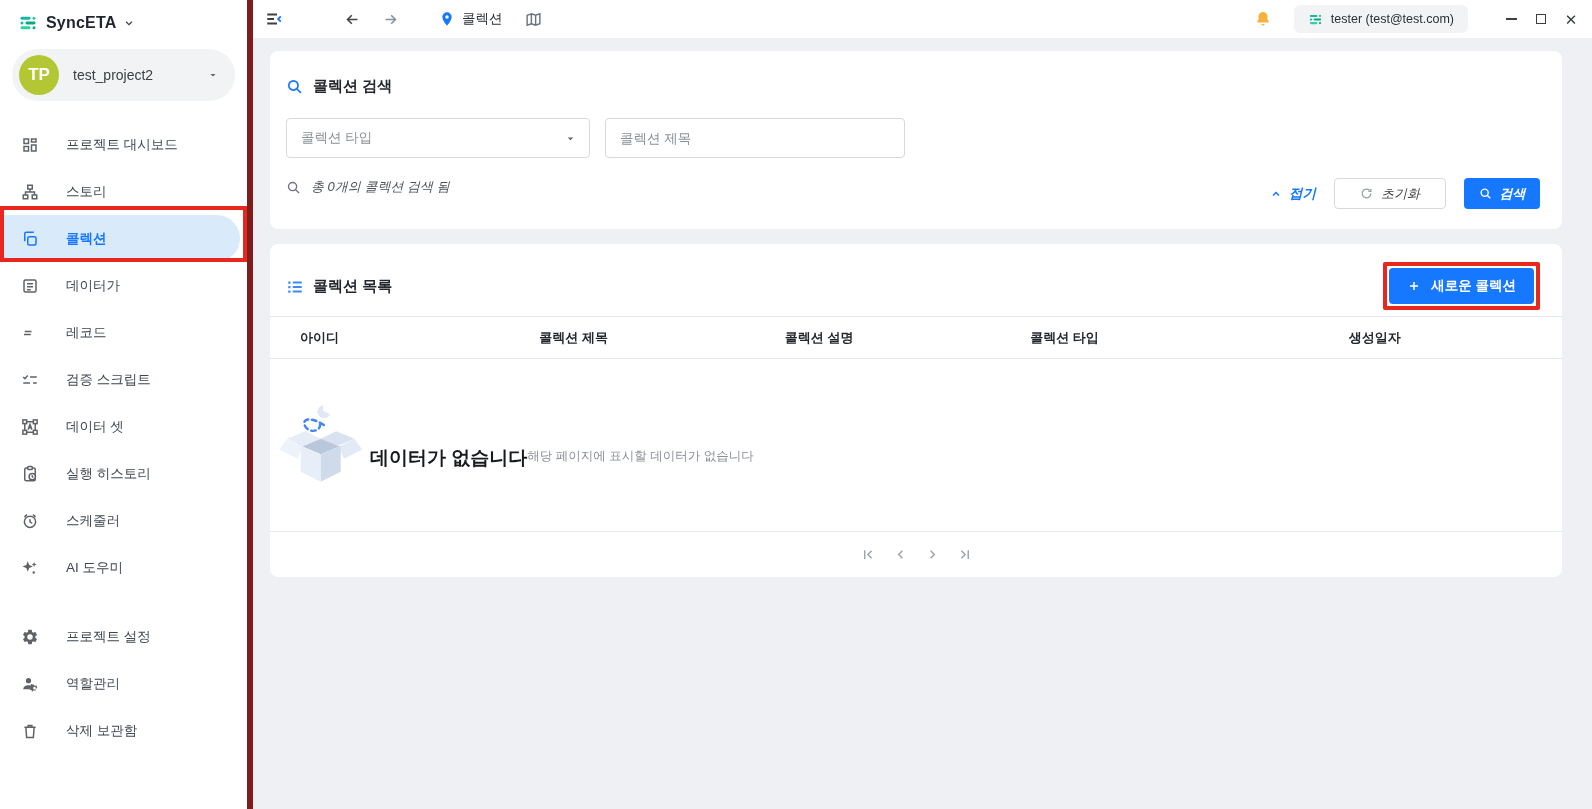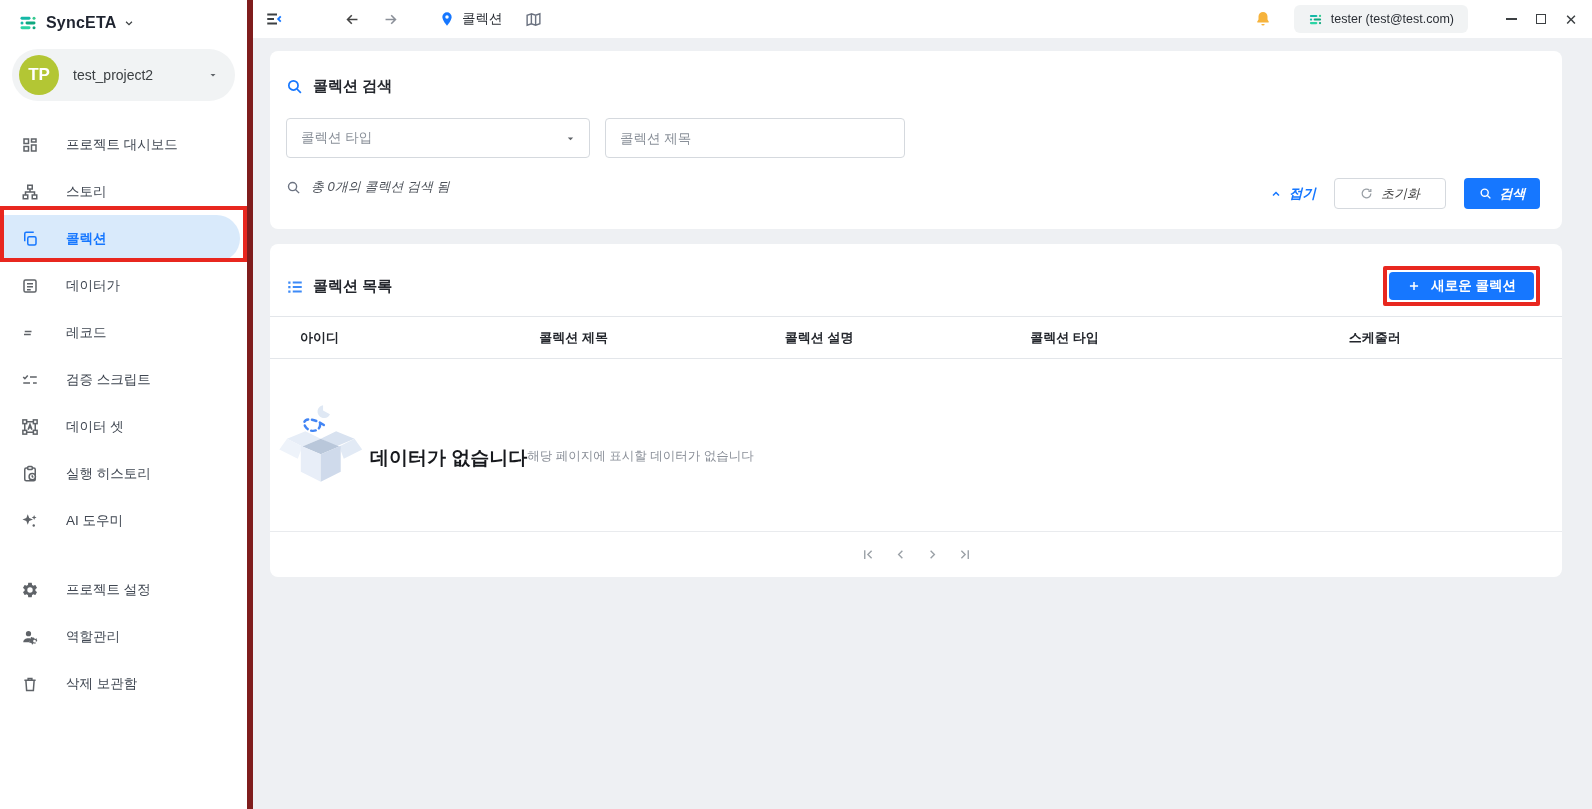--- a/index.html
+++ b/index.html
@@ -67,21 +67,21 @@
   .btn { display:flex; align-items:center; justify-content:center; gap:8px; height:31px; border-radius:4px; font-size:13px; cursor:pointer; border:1px solid transparent; }
   .btn-reset { width:112px; border-color:#d5d9de; color:#404040; background:#fff; }
   .btn-reset .bic { width:13px; height:13px; }
   .btn-primary { width:76px; background:#1677ff; color:#fff; font-weight:bold; }
   .btn-primary .bic { width:13px; height:13px; }
 
   .list-panel { position:relative; padding-top:18px; }
   .list-head { display:flex; align-items:center; padding:0 22px 0 16px; height:48px; }
   .list-head .panel-title .pt-icon { color:#3d8af7; }
   .new-btn-wrap { margin-left:auto; border:4px solid #e8271f; padding:2px; border-radius:2px; }
-  .btn-new { height:28px; padding:0 18px; background:#1677ff; color:#fff; font-size:13.5px; font-weight:bold; border-radius:4px; display:flex; align-items:center; gap:10px; cursor:pointer; }
+  .btn-new { height:36px; padding:0 18px; background:#1677ff; color:#fff; font-size:13.5px; font-weight:bold; border-radius:4px; display:flex; align-items:center; gap:10px; cursor:pointer; }
   .btn-new .bic { width:14px; height:14px; }
   table.collection-table { width:100%; border-collapse:collapse; margin-top:6px; }
   .collection-table th { border-top:1px solid #e3e6ea; border-bottom:1px solid #e3e6ea; height:42px; font-size:13px; font-weight:bold; color:#23262c; text-align:center; }
   .collection-table th.col-id { text-align:left; padding-left:30px; width:14%; }
   .collection-table th.col-title { width:19%; }
   .collection-table th.col-desc { width:19%; }
   .collection-table th.col-type { width:19%; }
   .collection-table th.col-date { width:29%; }
   .empty-state { display:flex; flex-direction:row; align-items:center; padding:40px 0 40px 0; }
   .empty-title { margin-top:26px; font-size:19px; font-weight:bold; color:#17191d; }
@@ -199,20 +199,29 @@
               <rect x="5" y="4" width="14" height="17" rx="2"></rect>
               <rect x="9" y="2" width="6" height="4" rx="1" fill="#fff"></rect>
               <circle cx="15" cy="15.5" r="4.2" fill="#fff"></circle>
               <path d="M15 13.6v2l1.5 1"></path>
             </svg>
         </span>
         <span class="nlabel">실행 히스토리</span>
       </div>
       <div class="nav-item">
         <span class="nico">
+          <svg viewBox="0 0 24 24" width="18" height="18" fill="none" stroke="currentColor" stroke-width="2">
+              <circle cx="12" cy="13" r="7.5"></circle>
+              <path d="M12 9.5V13l3 2M4.5 6.5L8 3.5M19.5 6.5L16 3.5"></path>
+            </svg>
+        </span>
+        <span class="nlabel">스케줄러</span>
+      </div>
+      <div class="nav-item">
+        <span class="nico">
           <svg viewBox="0 0 24 24" width="18" height="18" fill="currentColor">
               <path d="M9 3l1.9 5.1L16 10l-5.1 1.9L9 17l-1.9-5.1L2 10l5.1-1.9z"></path>
               <path d="M17.5 4l.9 2.4 2.4.9-2.4.9-.9 2.4-.9-2.4-2.4-.9 2.4-.9z"></path>
               <circle cx="17" cy="18" r="1.6"></circle>
             </svg>
         </span>
         <span class="nlabel">AI 도우미</span>
       </div>
 
       <div class="nav-gap"></div>
@@ -398,21 +407,21 @@
         </div>
       </div>
 
       <table class="collection-table">
         <thead>
           <tr>
             <th class="col-id">아이디</th>
             <th class="col-title">콜렉션 제목</th>
             <th class="col-desc">콜렉션 설명</th>
             <th class="col-type">콜렉션 타입</th>
-            <th class="col-date">스케줄러</th>
+            <th class="col-date">생성일자</th>
           </tr>
         </thead>
       </table>
 
       <div class="empty-state">
         <span>
           <svg width="100" height="92" viewBox="0 0 130 120">
             <path d="M70 34 C52 22 40 26 46 36 C52 46 70 42 64 28" fill="none" stroke="#4285f4" stroke-width="3.2" stroke-dasharray="6 5" stroke-linecap="round"></path>
             <path d="M69 8 a8.5 8.5 0 1 0 9 12 l-9 -5 z" fill="#dfe8f4"></path>
             <polygon points="22,52 46,42 66,52 42,62" fill="#e6edf7"></polygon>

